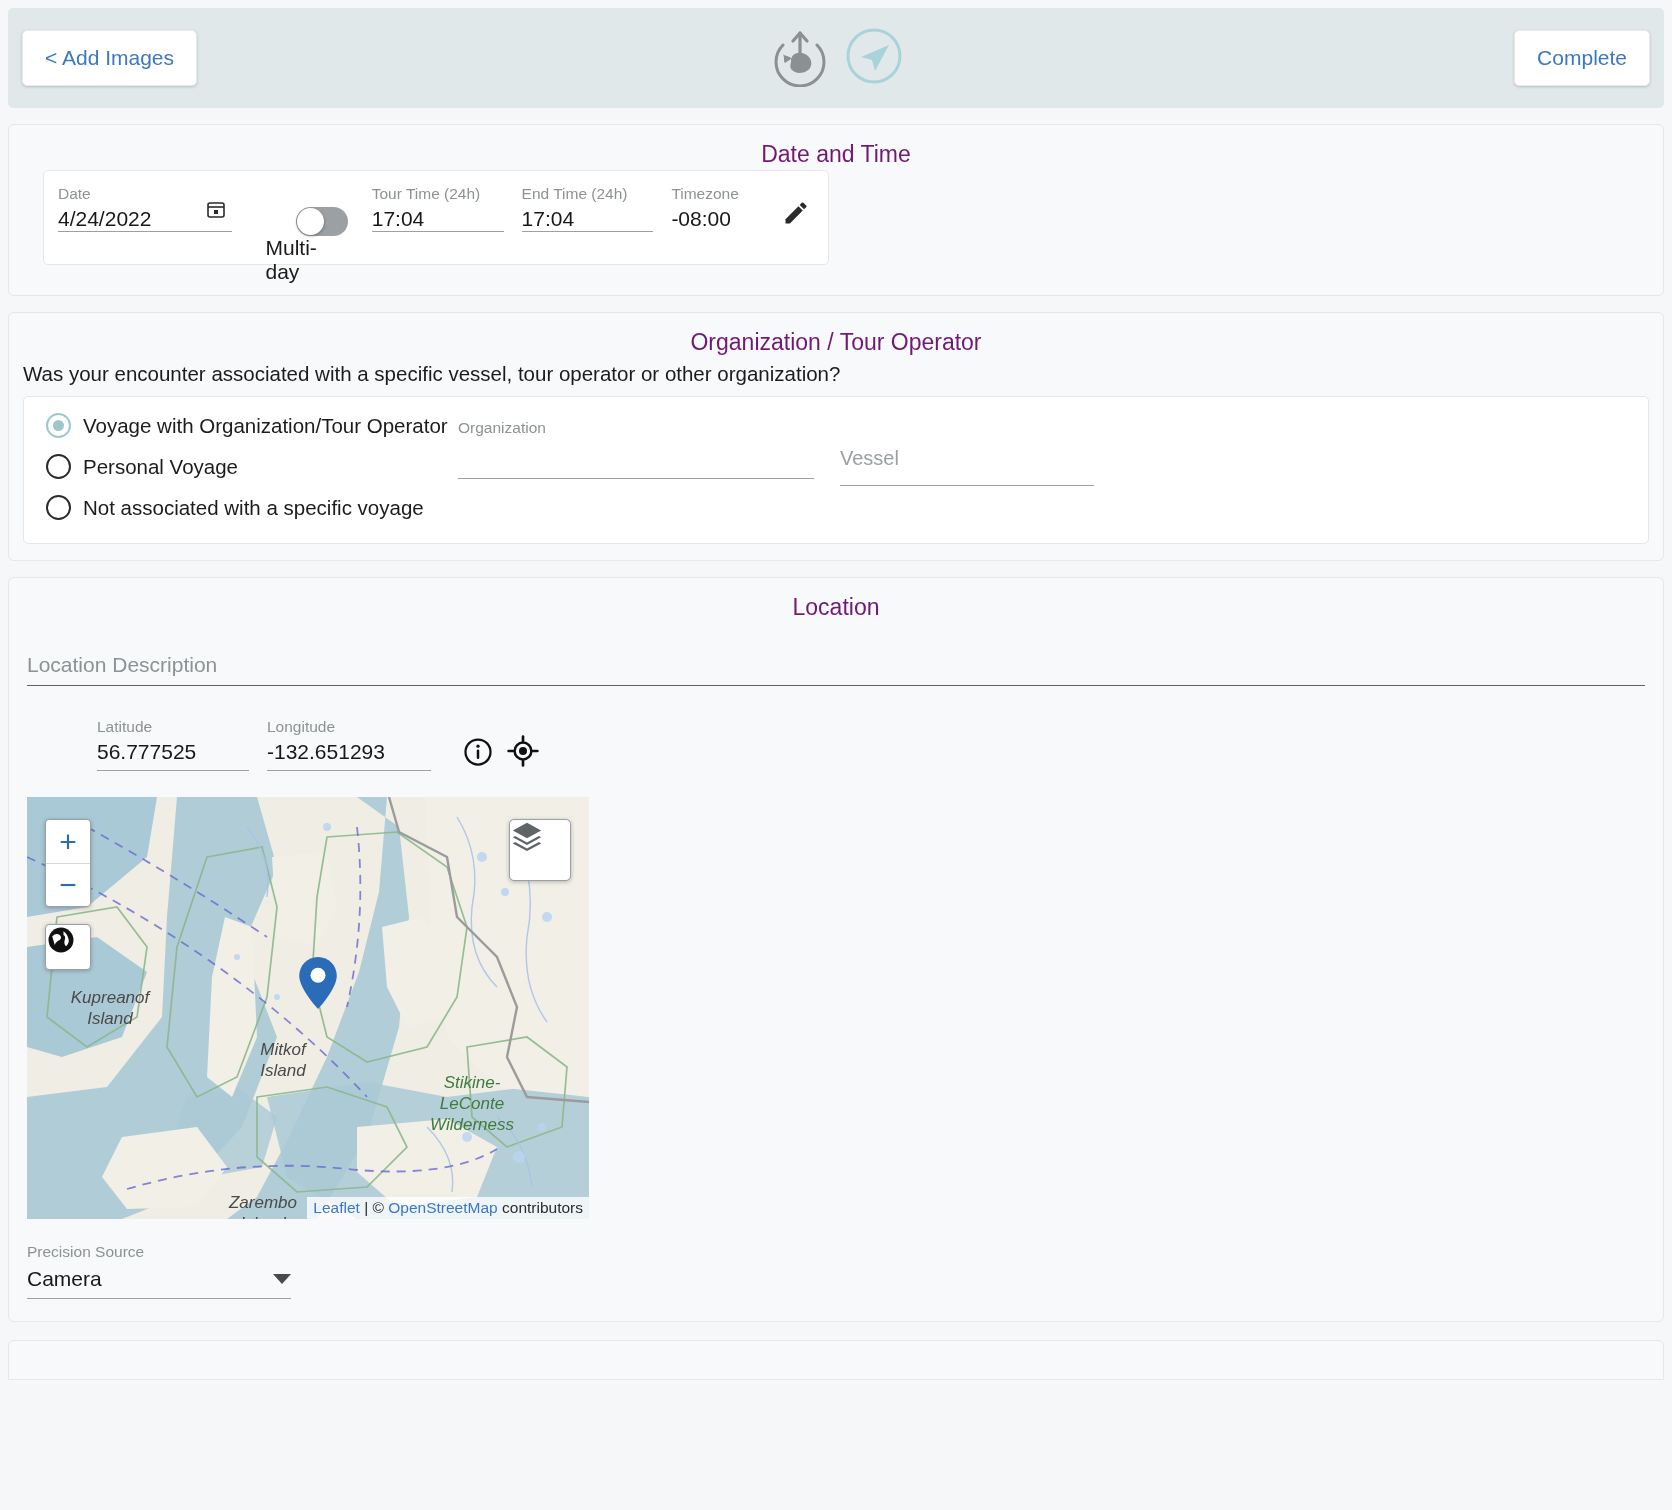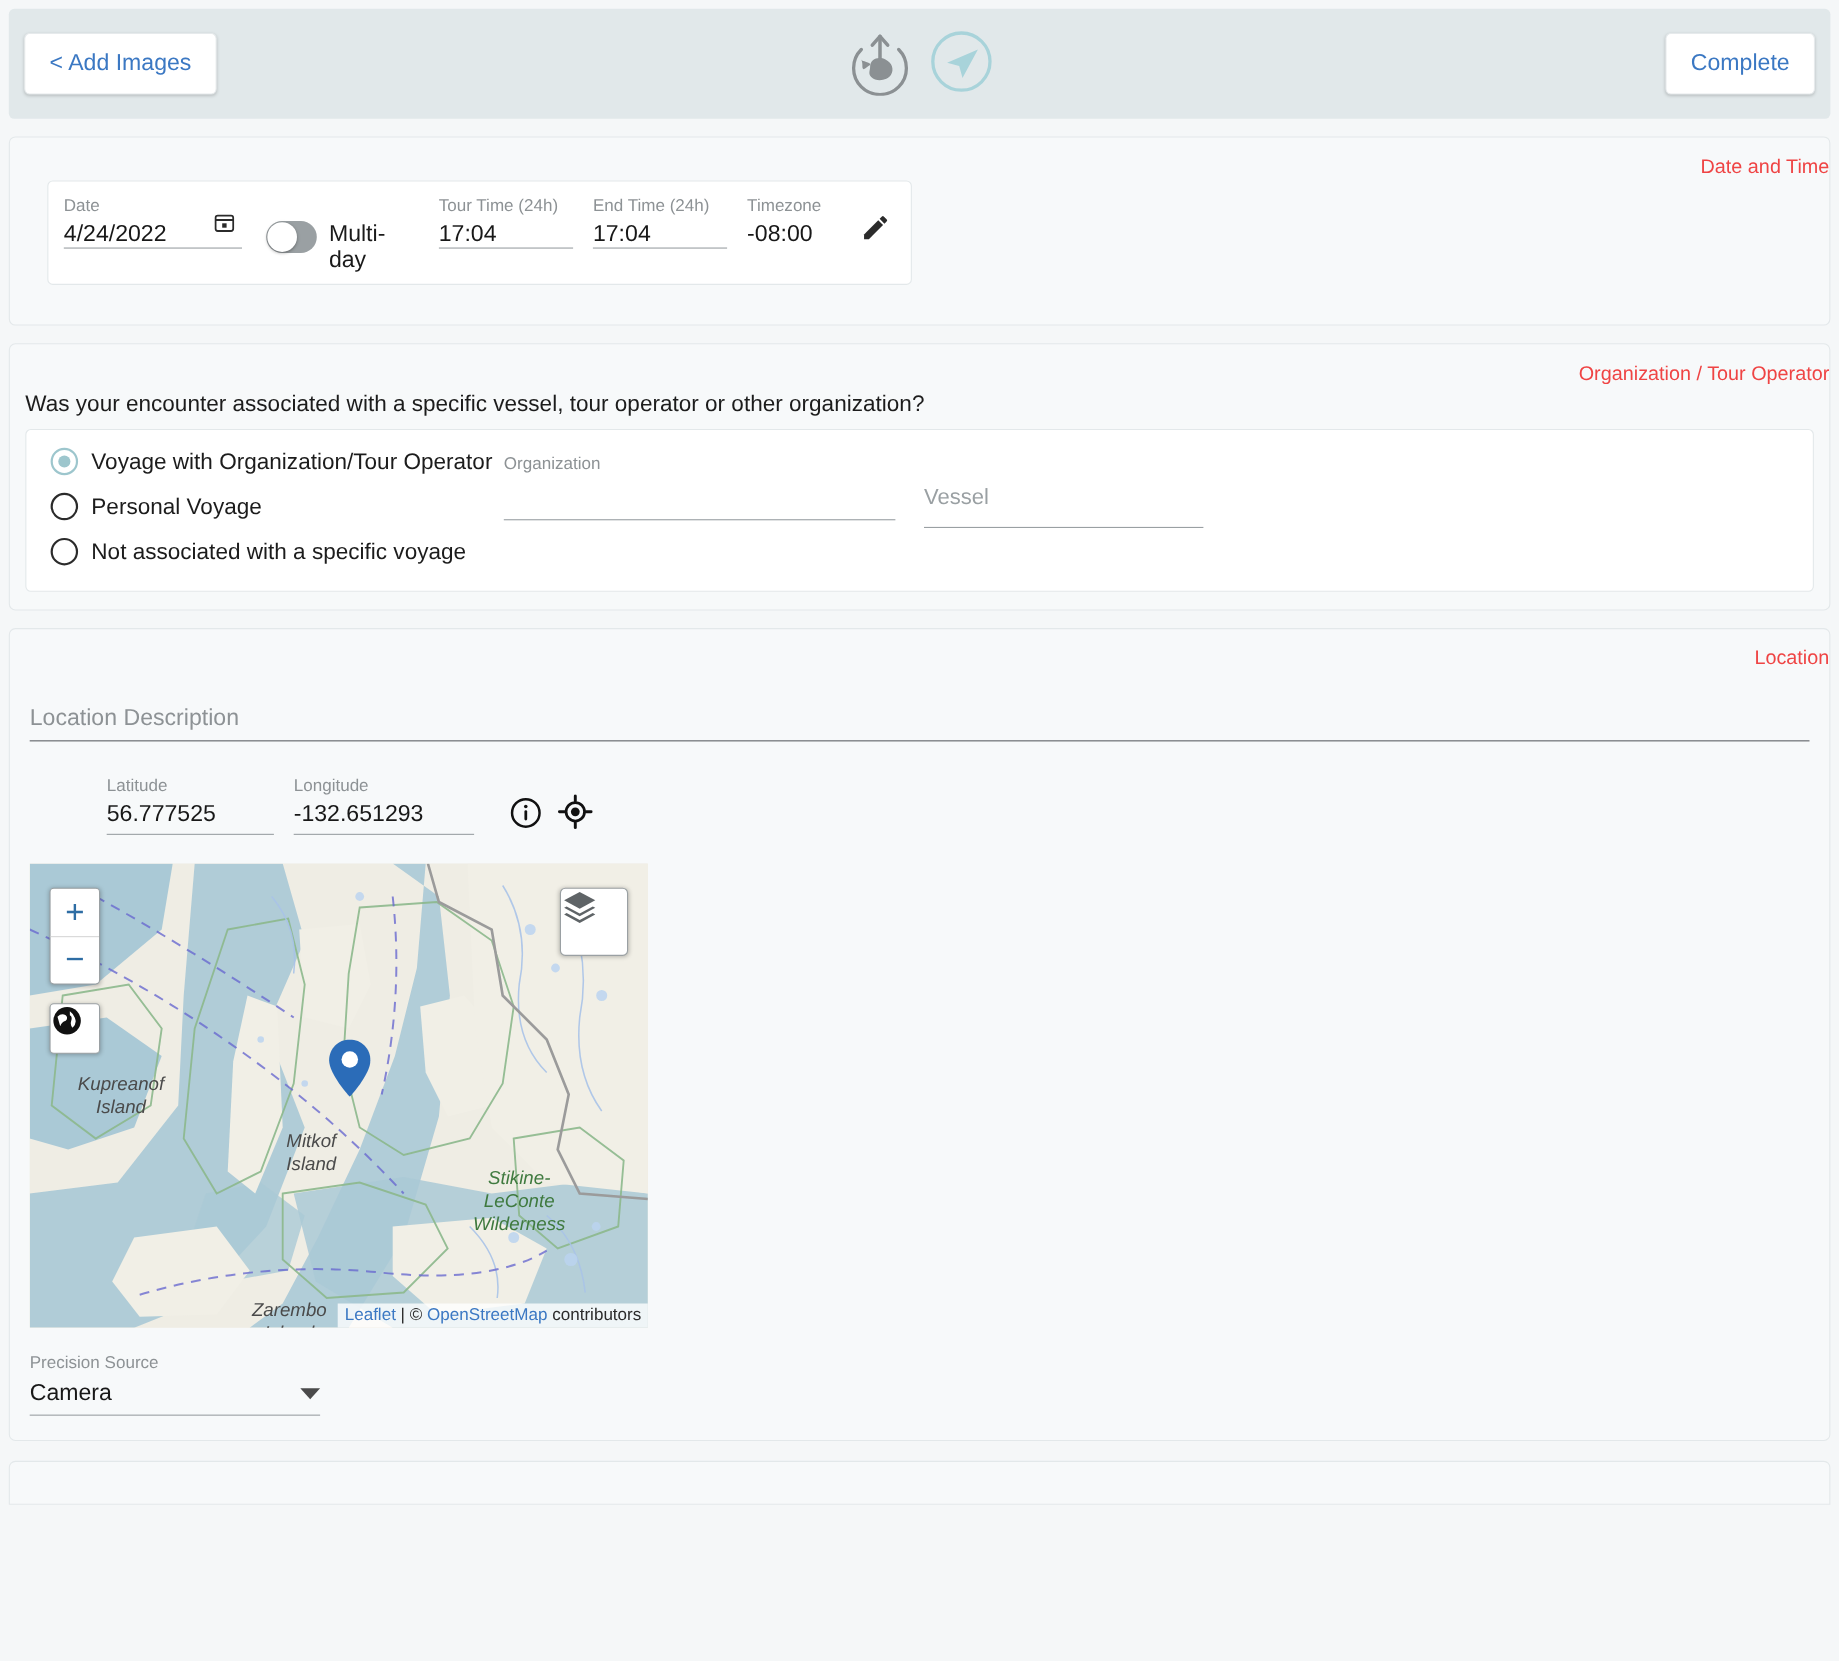--- a/index.html
+++ b/index.html
@@ -41,23 +41,23 @@
 
   
   .card {
     margin: 16px 8px 0 8px;
     background: #f7f9fa;
     border: 1px solid #e3e8ea;
     border-radius: 6px;
     position: relative;
   }
   .card-title {
-    text-align: right;
-    color: #ef4444;
-    font-size: 18px;
+    text-align: center;
+    color: #701a75;
+    font-size: 23px;
     padding-top: 16px;
     padding-bottom: 2px;
     font-weight: 400;
   }
 
   
   .dt-card { height: 172px; }
   .dt-row { display: flex; align-items: flex-start; padding: 0 22px; }
   .dt-question {
     width: 430px;
@@ -90,21 +90,21 @@
     color: #181818;
     border: none;
     background: transparent;
     outline: none;
     font-family: "Liberation Sans", sans-serif;
     padding: 0 0 6px 0;
   }
   .underline { border-bottom: 1.6px solid #9aa0a3; }
   .cal-icon { position: absolute; right: 6px; bottom: 8px; cursor: pointer; }
 
-  .toggle-wrap { display: flex; align-items: flex-start; margin: 22px 0 0 22px; }
+  .toggle-wrap { display: flex; align-items: flex-end; margin: 22px 0 0 22px; flex-direction: column; }
   .toggle {
     width: 52px; height: 29px; border-radius: 15px;
     background: #9aa0a3; position: relative; cursor: pointer;
   }
   .toggle .knob {
     position: absolute; left: 1px; top: 1px;
     width: 27px; height: 27px; border-radius: 50%;
     background: #fff; box-shadow: 0 1px 3px rgba(0,0,0,0.35);
   }
   .toggle-label { font-size: 21px; color: #1a1a1a; margin-left: 11px; }

